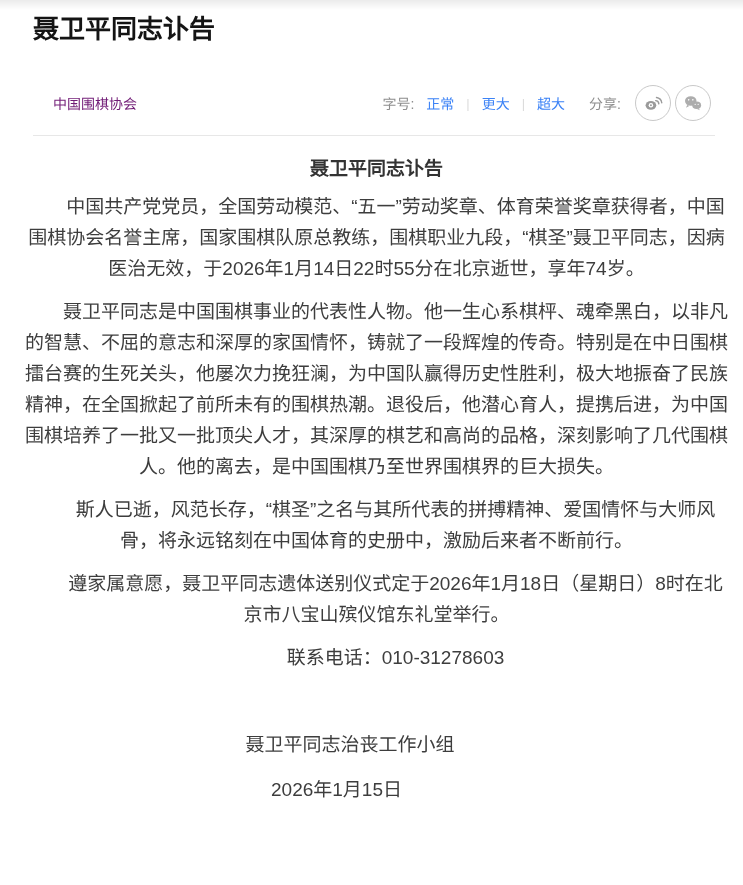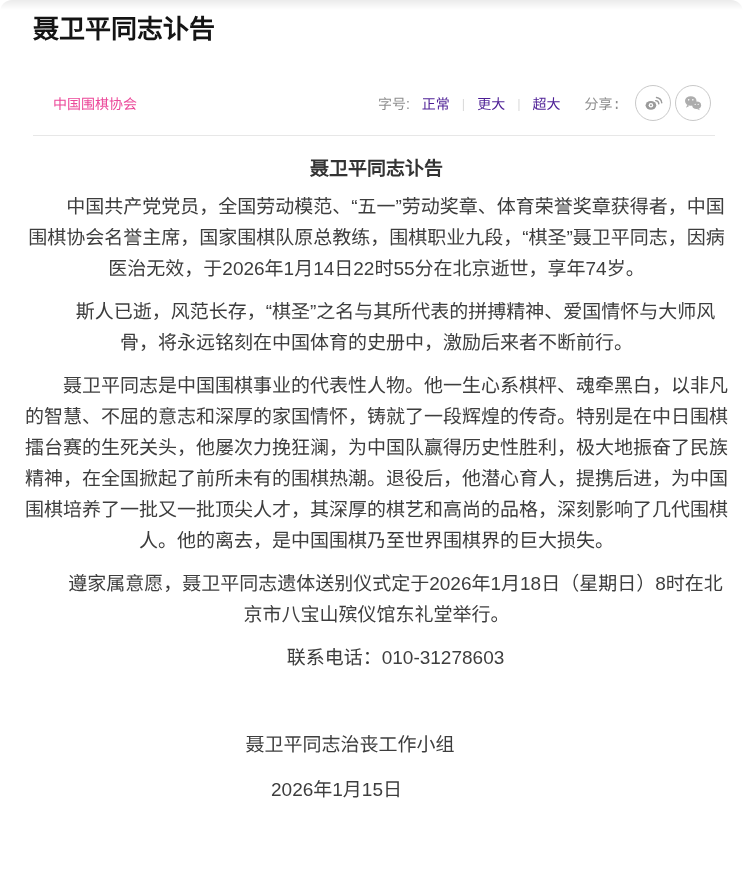--- a/index.html
+++ b/index.html
@@ -5,21 +5,20 @@
   * { margin: 0; padding: 0; box-sizing: border-box; }
   html, body { background: #ffffff; }
   body { font-family: "Liberation Sans", "DejaVu Sans", sans-serif; }
   .page {
     position: relative;
     width: 743px;
     height: 885px;
     margin: 0 auto;
     background: #ffffff;
     overflow: hidden;
-    border-radius: 12px;
   }
   .top-gradient {
     height: 10px;
     width: 100%;
     background: linear-gradient(#ebebeb, #ffffff);
   }
   .page-title {
     padding: 2px 33px 0 33px;
     font-size: 26px;
     line-height: 34px;
@@ -29,32 +28,32 @@
   .meta-row {
     margin-top: 39px;
     height: 36px;
     display: flex;
     align-items: center;
     justify-content: space-between;
     padding: 0 32px 0 53px;
   }
   .source {
     font-size: 14px;
-    color: #ec4899;
+    color: #701a75;
   }
   .tools {
     display: flex;
     align-items: center;
     font-size: 14px;
     color: #8e8e8e;
   }
   .tools .label { margin-right: 10px; }
-  .tools .label-share { margin-left: 22px; margin-right: 10px; font-family: Liberation Mono, monospace; }
+  .tools .label-share { margin-left: 22px; margin-right: 10px; }
   .size-option {
-    color: #4c1d95;
+    color: #3b82f6;
     text-decoration: none;
     cursor: pointer;
     padding: 0 2px;
     text-align: center;
   }
   .sep {
     color: #dcdcdc;
     margin: 0 10px;
     font-size: 13px;
   }
@@ -151,20 +150,20 @@
         </svg>
       </a>
     </div>
   </div>
 
   <hr class="divider">
 
   <div class="article">
     <h2 class="article-heading">聂卫平同志讣告</h2>
     <p>中国共产党党员，全国劳动模范、“五一”劳动奖章、体育荣誉奖章获得者，中国围棋协会名誉主席，国家围棋队原总教练，围棋职业九段，“棋圣”聂卫平同志，因病医治无效，于2026年1月14日22时55分在北京逝世，享年74岁。</p>
+    <p>聂卫平同志是中国围棋事业的代表性人物。他一生心系棋枰、魂牵黑白，以非凡的智慧、不屈的意志和深厚的家国情怀，铸就了一段辉煌的传奇。特别是在中日围棋擂台赛的生死关头，他屡次力挽狂澜，为中国队赢得历史性胜利，极大地振奋了民族精神，在全国掀起了前所未有的围棋热潮。退役后，他潜心育人，提携后进，为中国围棋培养了一批又一批顶尖人才，其深厚的棋艺和高尚的品格，深刻影响了几代围棋人。他的离去，是中国围棋乃至世界围棋界的巨大损失。</p>
     <p>斯人已逝，风范长存，“棋圣”之名与其所代表的拼搏精神、爱国情怀与大师风骨，将永远铭刻在中国体育的史册中，激励后来者不断前行。</p>
-    <p>聂卫平同志是中国围棋事业的代表性人物。他一生心系棋枰、魂牵黑白，以非凡的智慧、不屈的意志和深厚的家国情怀，铸就了一段辉煌的传奇。特别是在中日围棋擂台赛的生死关头，他屡次力挽狂澜，为中国队赢得历史性胜利，极大地振奋了民族精神，在全国掀起了前所未有的围棋热潮。退役后，他潜心育人，提携后进，为中国围棋培养了一批又一批顶尖人才，其深厚的棋艺和高尚的品格，深刻影响了几代围棋人。他的离去，是中国围棋乃至世界围棋界的巨大损失。</p>
     <p>遵家属意愿，聂卫平同志遗体送别仪式定于2026年1月18日（星期日）8时在北京市八宝山殡仪馆东礼堂举行。</p>
     <p>联系电话：010-31278603</p>
     <p class="sign-name">聂卫平同志治丧工作小组</p>
     <p class="sign-date">2026年1月15日</p>
   </div>
 </div>
 
 </body></html>

